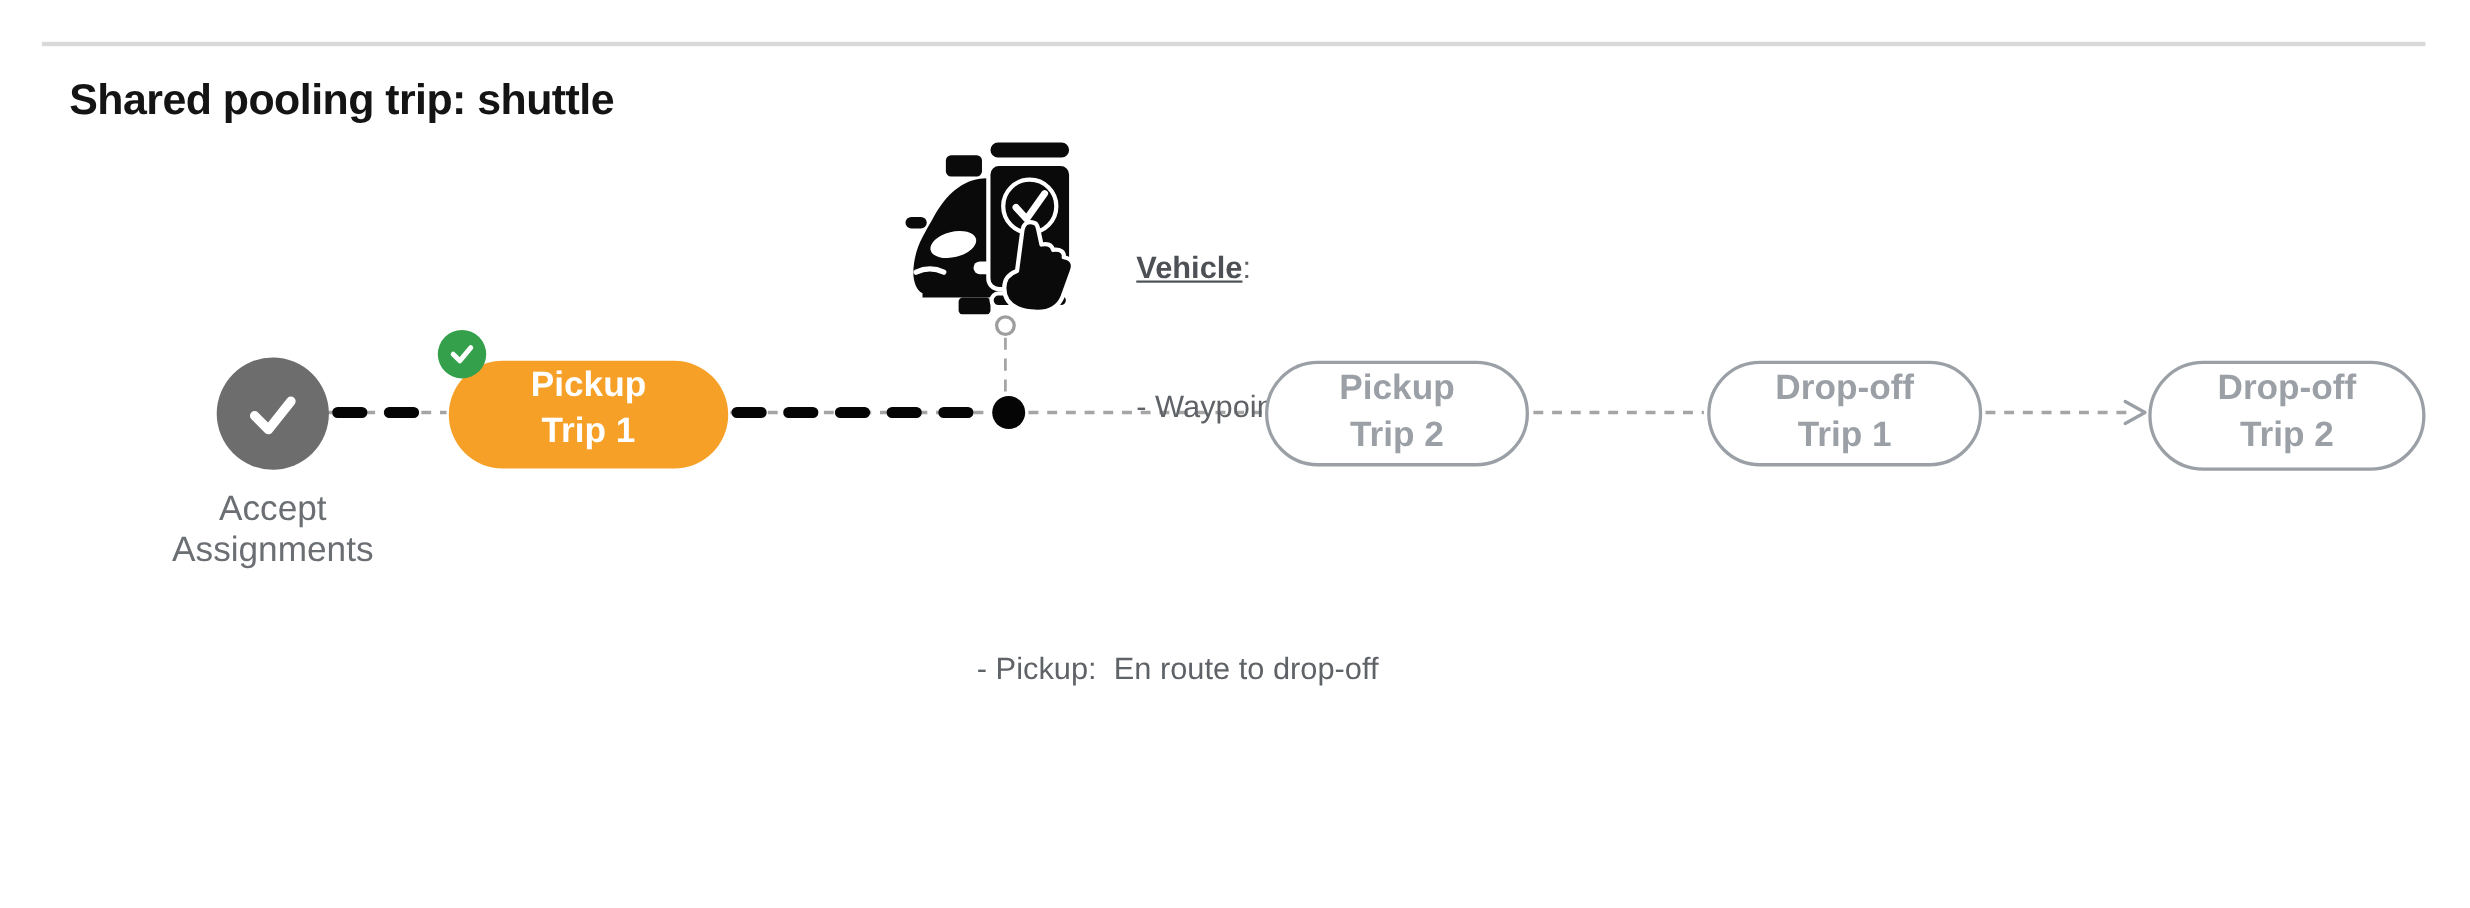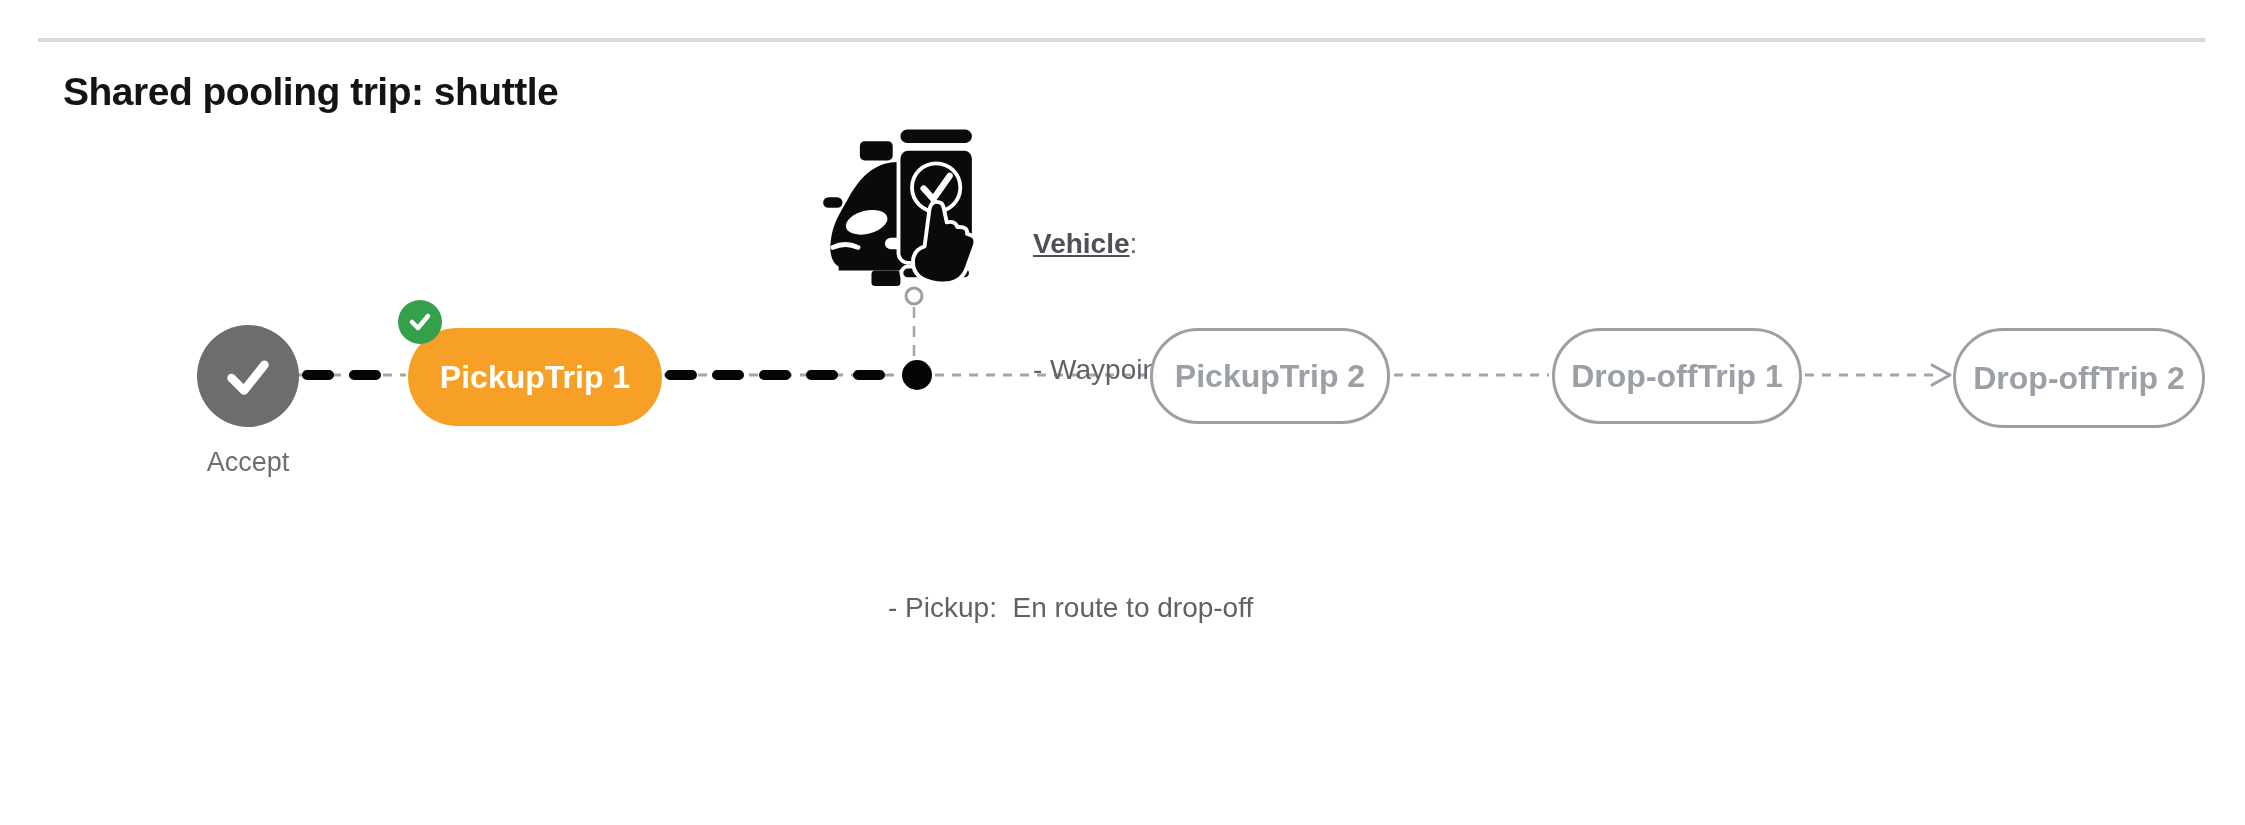--- a/index.html
+++ b/index.html
@@ -35,25 +35,25 @@
   .dot{fill:var(--dash-black);}
   .arrowhead{fill:none;stroke:var(--outline-gray);stroke-width:3;stroke-linejoin:round;stroke-linecap:round;}
 
   .node-circle{
     position:absolute;left:197px;top:325px;width:102px;height:102px;border-radius:50%;
     background:var(--node-gray);display:flex;align-items:center;justify-content:center;
   }
   .node-circle svg{width:66px;height:66px;}
   .node-label{
     position:absolute;left:123px;top:444px;width:250px;text-align:center;
-    font-size:27px;line-height:37px;color:var(--label-gray);
+    font-size:32px;line-height:37px;color:var(--label-gray);
   }
   .pill{
-    position:absolute;box-sizing:border-box;display:flex;flex-direction:row;
-    align-items:center;justify-content:center;text-align:center;
+    position:absolute;box-sizing:border-box;display:flex;flex-direction:column;
+    align-items:center;text-align:center;
     font-weight:700;font-size:32px;line-height:42px;border-radius:60px;
   }
   .pill.active{left:408px;top:328px;width:254px;height:98px;background:var(--accent-orange);color:#fff;}
   .pill.future{background:#fff;border:3px solid var(--outline-gray);color:var(--outline-gray);}
   .pill.pos-p2{left:1150px;top:328px;width:240px;height:96px;}
   .pill.pos-d1{left:1552px;top:328px;width:250px;height:96px;}
   .pill.pos-d2{left:1953px;top:328px;width:252px;height:100px;}
   .badge{
     position:absolute;left:398px;top:300px;width:44px;height:44px;border-radius:50%;
     background:var(--success-green);display:flex;align-items:center;justify-content:center;
@@ -99,20 +99,21 @@
     <circle class="dot" cx="917" cy="375" r="15"></circle>
   </svg>
 
   <div class="node-circle">
     <svg viewBox="0 0 100 100">
       <path d="M25,53 L44,72 L75,33" fill="none" stroke="#fff" stroke-width="13" stroke-linecap="round" stroke-linejoin="round"></path>
     </svg>
   </div>
   <div class="node-label">
     <div>Accept</div>
+    <div>Assignments</div>
   </div>
 
   <div class="pill active">
     <span>Pickup</span>
     <span>Trip 1</span>
   </div>
   <div class="badge">
     <svg viewBox="0 0 30 30">
       <path d="M7,15 L13,21 L23,9" fill="none" stroke="#fff" stroke-width="4.5" stroke-linecap="round" stroke-linejoin="round"></path>
     </svg>

